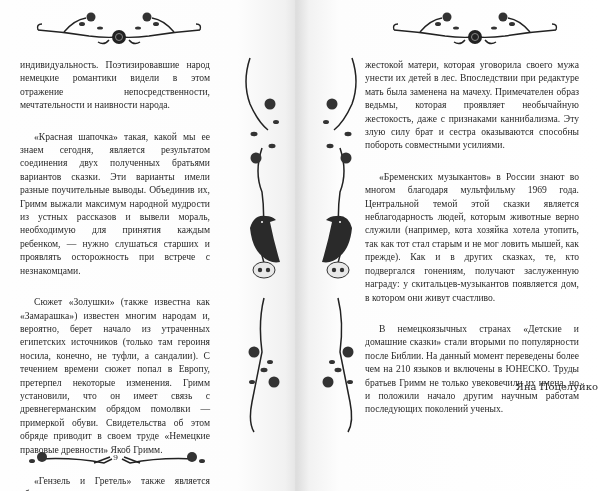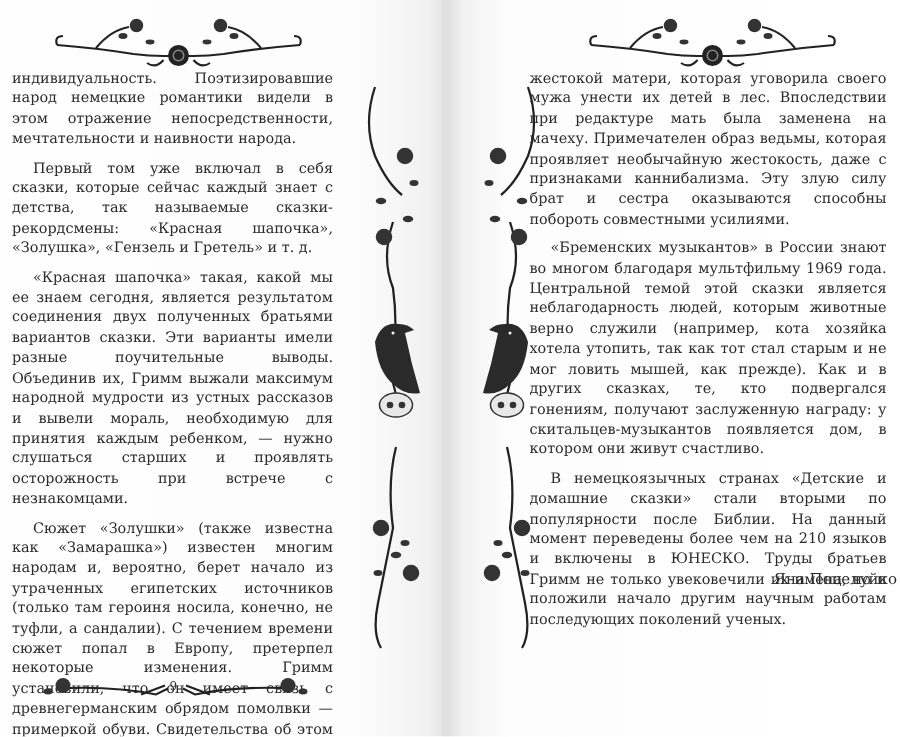--- a/index.html
+++ b/index.html
@@ -3,21 +3,21 @@
 <meta charset="utf-8">
 <style>
   html, body { margin:0; padding:0; }
   body { width:600px; height:491px; overflow:hidden; background:#ffffff; position:relative;
          font-family:"DejaVu Serif","Liberation Serif",serif; color:#2a2a2a; }
   .page { position:absolute; top:0; height:491px; overflow:hidden; }
   .page-left { left:0; width:297px; background:linear-gradient(to right,#fefefe 0%,#fdfdfd 80%,#f1f1f1 96%,#e4e4e4 100%); }
   .page-right { left:297px; width:303px; background:linear-gradient(to right,#dedede 0%,#f2f2f2 4%,#fdfdfd 14%,#ffffff 100%); }
   .gutter-shadow { position:absolute; left:295px; top:0; width:4px; height:491px; background:#d8d8d8; opacity:.5; }
   .body-text { position:absolute; font-size:9.6px; line-height:13.4px; text-align:justify; }
-  .body-text p { margin:6px; text-indent:14px; }
+  .body-text p { margin:18px; text-indent:14px;font-family:Liberation Serif, serif; }
   .body-text p.cont { text-indent:0; }
   .left-text { left:2px; top:40px; width:226px; }
   .right-text { left:50px; top:40px; width:250px; }
   .signature { position:absolute; right:2px; top:381px; font-size:10px; }
   .ornament { position:absolute; }
   .page-number { position:absolute; font-size:8px; color:#333; }
 </style>
 </head>
 <body>
 
@@ -38,21 +38,20 @@
     <circle cx="57" cy="7" r="4.5" fill="#333"></circle>
       <circle cx="113" cy="7" r="4.5" fill="#333"></circle>
     <ellipse cx="48" cy="14" rx="3" ry="2" fill="#333"></ellipse>
       <ellipse cx="122" cy="14" rx="3" ry="2" fill="#333"></ellipse>
     <ellipse cx="66" cy="18" rx="3" ry="1.6" fill="#333"></ellipse>
       <ellipse cx="104" cy="18" rx="3" ry="1.6" fill="#333"></ellipse>
   </svg>
 
   <div class="body-text left-text">
     <p class="cont">индивидуальность. Поэтизировавшие народ немецкие романтики видели в этом отражение непосредственности, мечтательности и наивности народа.</p>
-    <p>Первый том уже включал в себя сказки, которые сейчас каждый знает с детства, так называемые сказки-рекордсмены: «Красная шапочка», «Золушка», «Гензель и Гретель» и т. д.</p>
     <p>«Красная шапочка» такая, какой мы ее знаем сегодня, является результатом соединения двух полученных братьями вариантов сказки. Эти варианты имели разные поучительные выводы. Объединив их, Гримм выжали максимум народной мудрости из устных рассказов и вывели мораль, необходимую для принятия каждым ребенком, — нужно слушаться старших и проявлять осторожность при встрече с незнакомцами.</p>
     <p>Сюжет «Золушки» (также известна как «Замарашка») известен многим народам и, вероятно, берет начало из утраченных египетских источников (только там героиня носила, конечно, не туфли, а сандалии). С течением времени сюжет попал в Европу, претерпел некоторые изменения. Гримм установили, что он имеет связь с древнегерманским обрядом помолвки — примеркой обуви. Свидетельства об этом обряде приводит в своем труде «Немецкие правовые древности» Якоб Гримм.</p>
     <p>«Гензель и Гретель» также является объединением нескольких вариантов, полученных братьями. Эта сказка изначально представляла образ</p>
   </div>
 
   <svg class="ornament" style="left:240px;top:52px" width="50" height="386" viewBox="0 0 50 386">
     <g fill="none" stroke="#222" stroke-width="1.5">
       <path d="M10 6 Q2 30 10 52 Q18 70 28 78"></path>
       <path d="M22 96 Q14 120 22 140 Q26 170 20 196 Q24 210 26 220"></path>
       <path d="M24 246 Q18 270 22 300 Q16 330 12 350 Q8 370 14 380"></path>

